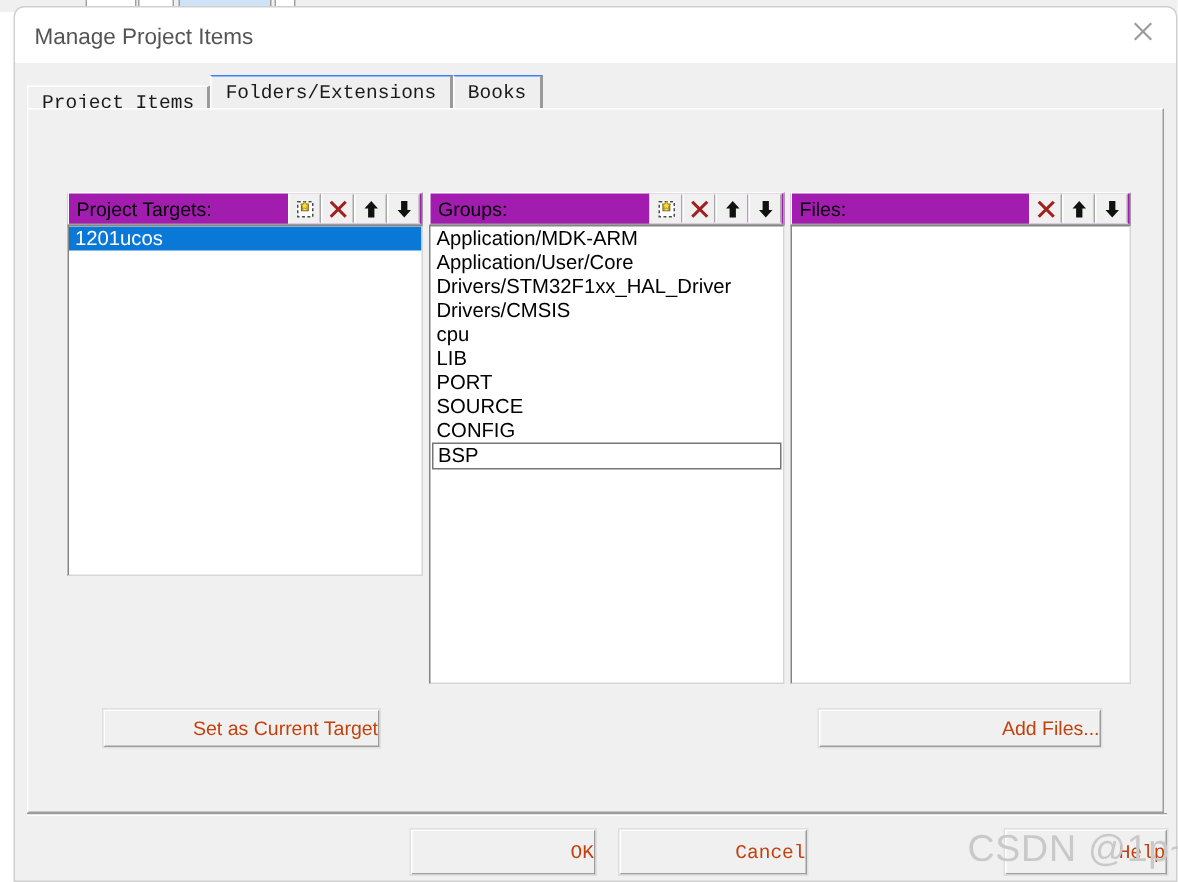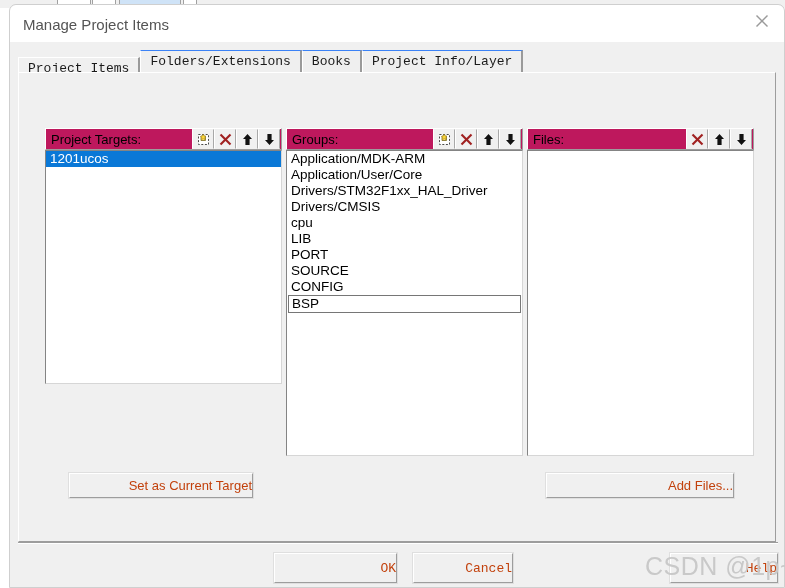--- a/index.html
+++ b/index.html
@@ -123,21 +123,21 @@
   }
 
   
   .column {
     position: absolute;
     top: 55px;
   }
   .panel-head {
     position: relative;
     height: 22px;
-    background: #be185d;
+    background: #a21caf;
     border: 1px solid #ffffff;
     border-right-color: #9d9d9d;
     border-bottom-color: #9d9d9d;
     box-sizing: border-box;
     display: flex;
     align-items: center;
   }
   .panel-head-label {
     font-size: 13px;
     color: #000000;
@@ -268,21 +268,20 @@
         <line x1="1.5" y1="1.5" x2="12.5" y2="12.5" stroke="#9a9a9a" stroke-width="1.4"></line>
         <line x1="12.5" y1="1.5" x2="1.5" y2="12.5" stroke="#9a9a9a" stroke-width="1.4"></line>
       </svg>
     </div>
   </div>
 
   <div id="tabstrip">
     <div class="tab active">Project Items</div>
     <div class="tab">Folders/Extensions</div>
     <div class="tab">Books</div>
-    <div class="tab">Project Info/Layer</div>
   </div>
 
   <div id="tabbody">
 
     <div class="column" style="left:26px;width:237px;">
       <div class="panel-head">
         <span class="panel-head-label">Project Targets:</span>
         <div class="tool-group">
           <div class="tool-btn">
             <svg width="15" height="15" viewBox="0 0 15 15">
@@ -391,21 +390,21 @@
     </div>
 
   </div>
 
   <div id="footer-sep"></div>
 
   <div class="pushbtn mono" style="left:264px; top:548px; width:123px; height:30px;">
     <span class="lbl">OK</span>
   </div>
 
-  <div class="pushbtn mono" style="left:403px; top:548px; width:100px; height:30px;">
+  <div class="pushbtn mono" style="left:403px; top:548px; width:125px; height:30px;">
     <span class="lbl">Cancel</span>
   </div>
 
   <div class="pushbtn mono" style="left:660px; top:548px; width:108px; height:30px;">
     <span class="lbl">Help</span>
   </div>
 
 </div>
 
 <div id="watermark">CSDN @1p~92</div>

